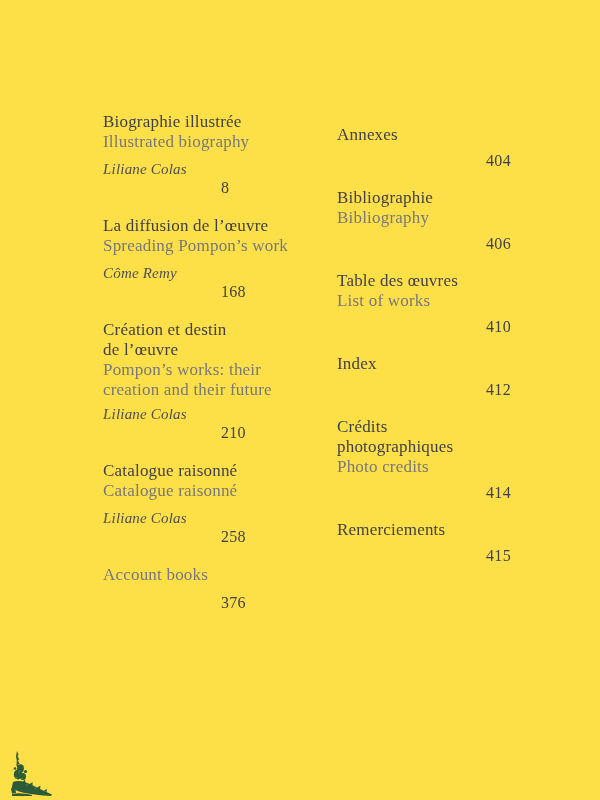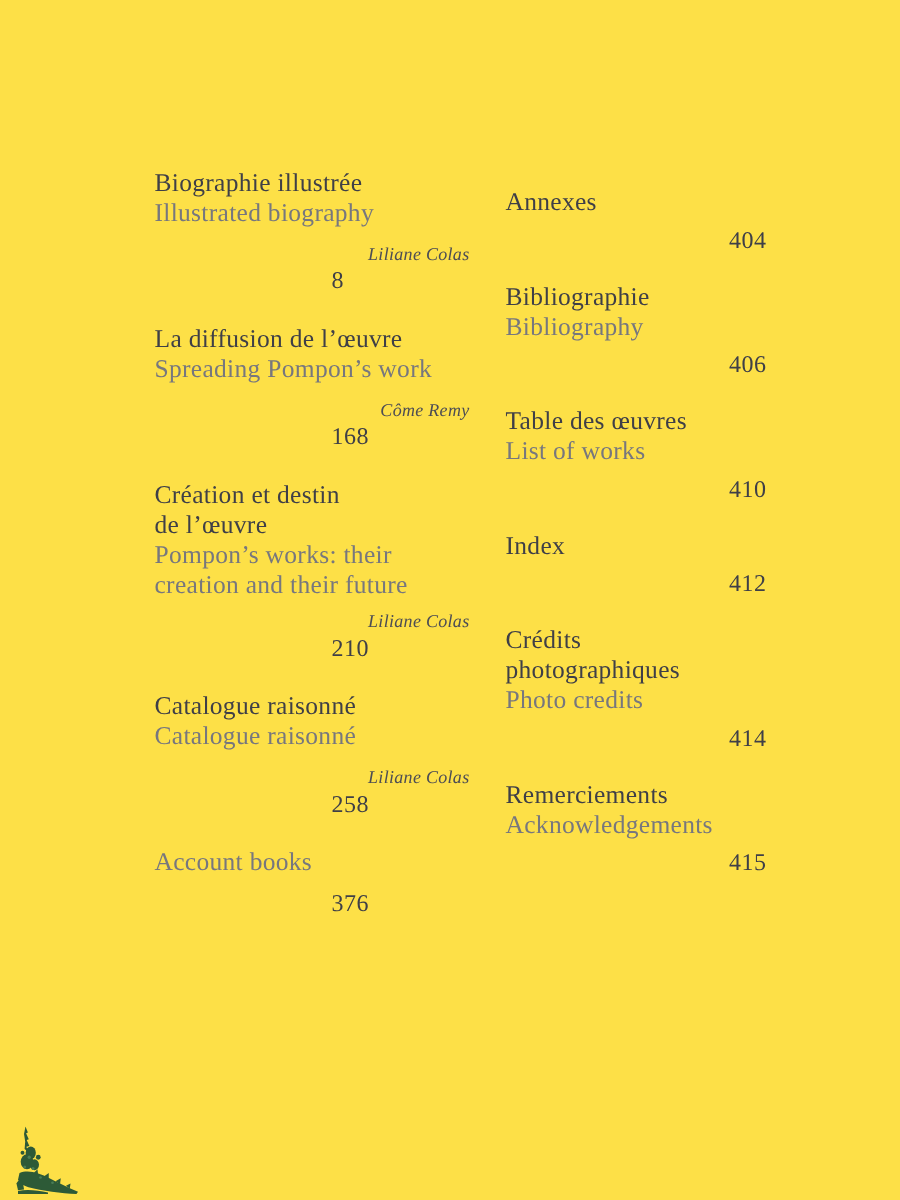--- a/index.html
+++ b/index.html
@@ -6,21 +6,21 @@
   .page{
     position:relative;width:600px;height:800px;background:#fde047;overflow:hidden;
     font-family:Liberation Serif, serif;
   }
   .col{position:absolute;top:112px;}
   .col-left{left:103px;width:210px;}
   .col-right{left:337px;width:200px;margin-top:13px;}
   .line{white-space:nowrap;font-size:17px;line-height:20px;letter-spacing:0.2px;}
   .title{color:#3f3f47;}
   .subtitle{color:#77777e;}
-  .author{font-size:12px;line-height:14px;font-style:italic;color:#4d4d54;margin-top:10px;letter-spacing:0.2px;text-align:right;}
+  .author{font-size:15px;line-height:14px;font-style:italic;color:#4d4d54;margin-top:10px;letter-spacing:0.2px;}
   .pagenum{font-size:16px;line-height:18px;color:#3f3f47;margin-top:3px;padding-left:118px;letter-spacing:0.3px;}
   .col-left .entry{margin-bottom:19px;}
   .col-right .entry{margin-bottom:18px;}
   .col-right .pagenum{margin-top:7px;padding-left:123px;text-align:center;}
   .entry.no-author .pagenum{margin-top:9px;}
   .entry.tight .author{margin-top:7px;}
   .ornament{position:absolute;left:10px;top:751px;width:42px;height:45px;}
 </style>
 </head>
 <body>
@@ -92,21 +92,20 @@
 
     <section class="entry">
       <div class="line title">Crédits</div>
       <div class="line title">photographiques</div>
       <div class="line subtitle">Photo credits</div>
       <div class="pagenum">414</div>
     </section>
 
     <section class="entry">
       <div class="line title">Remerciements</div>
-      <div class="line subtitle">Acknowledgements</div>
       <div class="pagenum">415</div>
     </section>
 
   </div>
 
   <svg class="ornament" viewBox="0 0 42 45" xmlns="http://www.w3.org/2000/svg" aria-hidden="true">
     <g fill="#2d5a37">
 
       <path d="M7,0 L8.6,4 L7.4,4.5 L9.2,8.5 L7.8,9 L9.6,13 L7.6,13.5 L8.8,17 L6.4,15 L6.8,10 L6,5 Z"></path>
 

